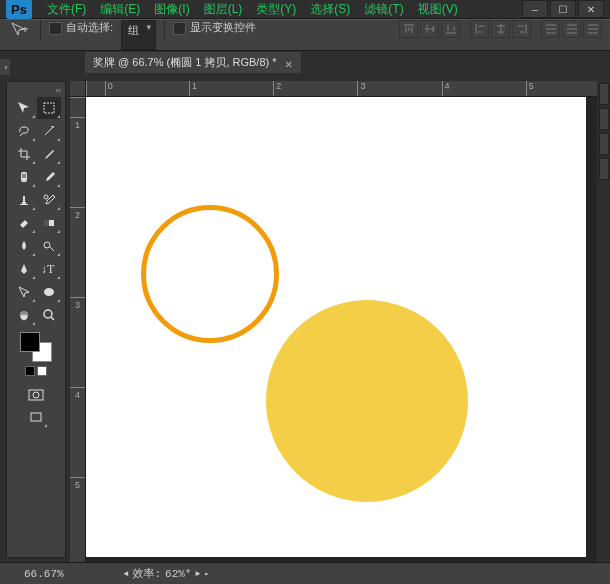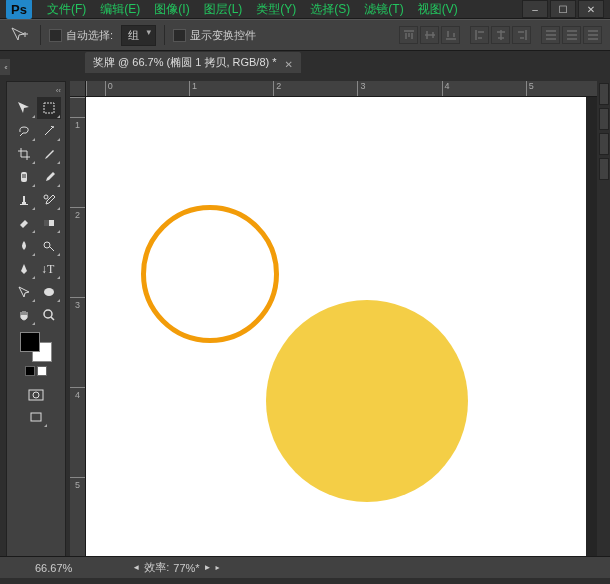--- a/index.html
+++ b/index.html
@@ -6,21 +6,21 @@
 body { width: 610px; height: 584px; background: #2e2e2e; font-family: "Microsoft YaHei", sans-serif; font-size: 11px; color: #ccc; overflow: hidden; position: relative; }
 
 
 .titlebar { height: 19px; background: #2e2e2e; display: flex; align-items: center; padding: 0 6px; border-bottom: 1px solid #1a1a1a; }
 .logo { width: 26px; height: 20px; background: #2187ca; color: #0b0b0b; font-weight: bold; font-size: 13px; display: flex; align-items: center; justify-content: center; border-radius: 2px; margin-right: 8px; }
 .menu-item { padding: 0 7px; font-size: 12px; color: #22c55e; cursor: pointer; }
 .win-btns { margin-left: auto; display: flex; }
 .win-btn { width: 26px; height: 18px; background: #3a3a3a; border: 1px solid #222; margin-left: 2px; display: flex; align-items: center; justify-content: center; font-size: 10px; }
 
 
-.optbar { height: 32px; background: #414141; border-top: 1px solid #555; border-bottom: 1px solid #1a1a1a; display: flex; align-items: center; padding: 0 8px; gap: 8px; }
+.optbar { height: 32px; background: #414141; border-top: 1px solid #555; border-bottom: 1px solid #1a1a1a; display: flex; padding: 0 8px; gap: 8px; }
 .tool-ind { width: 24px; height: 20px; display: flex; align-items: center; justify-content: center; }
 .divider { width: 1px; height: 20px; background: #2a2a2a; }
 .chk { width: 13px; height: 13px; background: #2a2a2a; border: 1px solid #555; display: inline-block; margin-right: 4px; vertical-align: middle; }
 .sel { background: #2a2a2a; border: 1px solid #222; padding: 2px 16px 2px 6px; position: relative; font-size: 11px; }
 .sel::after { content: "▾"; position: absolute; right: 4px; top: 1px; font-size: 9px; color: #aaa; }
 .align-group { margin-left: auto; display: flex; gap: 2px; }
 .ag-btn { width: 19px; height: 18px; border: 1px solid #333; display: flex; align-items: center; justify-content: center; }
 .ag-btn svg { stroke: #6a6a6a; }
 
 
@@ -55,21 +55,21 @@
 .canvas { position: absolute; left: 16px; top: 16px; right: 0; bottom: 0; background: #252525; overflow: hidden; }
 .doc { position: absolute; left: 0; top: 0; width: 500px; height: 460px; background: #fff; }
 .circle-outline { position: absolute; left: 55px; top: 108px; width: 138px; height: 138px; border: 5px solid #f29c09; border-radius: 50%; }
 .circle-fill { position: absolute; left: 180px; top: 203px; width: 202px; height: 202px; background: #f4ce46; border-radius: 50%; }
 
 
 .rightstrip { position: absolute; right: 0; top: 81px; width: 13px; bottom: 22px; background: #2e2e2e; display: flex; flex-direction: column; gap: 3px; padding-top: 2px; align-items: center; }
 .rs-btn { width: 10px; height: 22px; background: #414141; border: 1px solid #222; }
 
 
-.status { position: absolute; left: 0; right: 0; bottom: 6px; height: 22px; background: #414141; border-top: 1px solid #1a1a1a; display: flex; align-items: center; padding: 0 35px; font-size: 11px; color: #ccc; gap: 60px; }
+.status { position: absolute; left: 0; right: 0; bottom: 0; height: 22px; background: #414141; border-top: 1px solid #1a1a1a; display: flex; align-items: center; padding: 0 24px; font-size: 11px; color: #ccc; gap: 60px; font-family: Liberation Mono, monospace; }
 .status .field { display: flex; align-items: center; gap: 4px; }
 .status .arrow { font-size: 8px; }
 </style>
 </head>
 <body>
 
 <div class="titlebar">
   <div class="logo">Ps</div>
   <div class="menu-item">文件(F)</div>
   <div class="menu-item">编辑(E)</div>
@@ -346,17 +346,17 @@
   <div class="rs-btn"></div>
 </div>
 
 <div class="status">
   <div class="field">
       <span>66.67%</span>
     </div>
   <div class="field">
     <span class="arrow">◄</span>
     <span>效率:</span>
-    <span>77%*</span>
+    <span>62%*</span>
     <span class="arrow">►</span>
     <span class="arrow">▸</span>
   </div>
 </div>
 
 </body></html>

